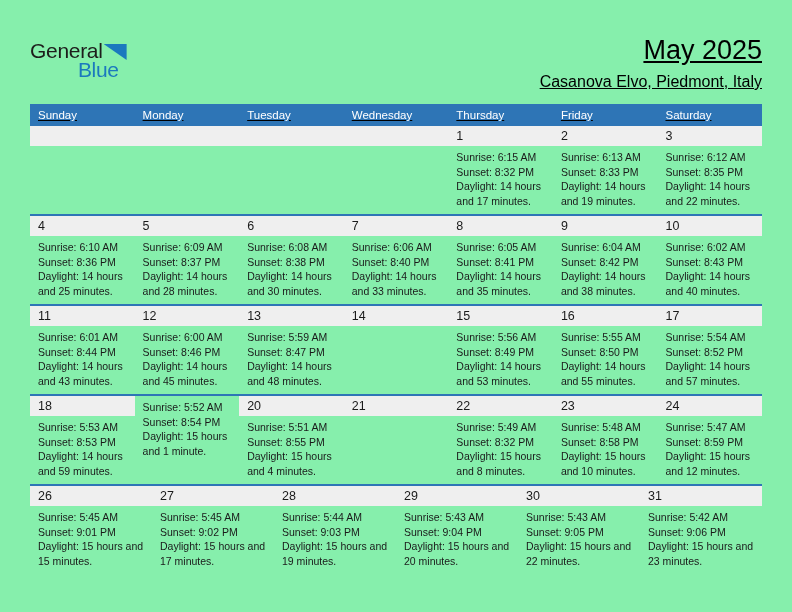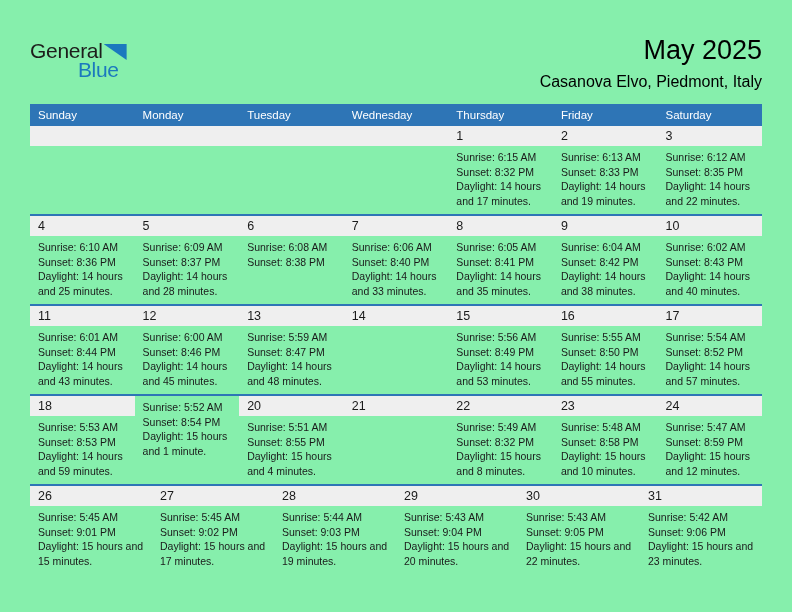--- a/index.html
+++ b/index.html
@@ -8,21 +8,21 @@
 
   
   .logo{position:absolute;left:30px;top:40px;line-height:1;}
   .logo-top{white-space:nowrap;}
   .logo-general{font-size:21px;color:#1d1d1b;letter-spacing:-0.3px;}
   .logo-triangle{display:inline-block;width:23px;height:16px;margin-left:1px;position:relative;top:2px;
     background:#1b79be;clip-path:polygon(0 0,100% 0,100% 100%);}
   .logo-blue{font-size:21px;color:#1b79be;margin-left:40px;margin-top:-2px;letter-spacing:-0.3px;text-align:center;}
 
   
-  .titles{position:absolute;right:30px;top:36px;text-align:right;color:#000;}
+  .titles{position:absolute;right:30px;top:36px;text-align:right;color:#000;text-decoration:underline;}
   .title{font-size:27px;line-height:29px;font-weight:400;}
   .subtitle{font-size:16px;line-height:18px;margin-top:8px;font-weight:400;}
 
   
   .calendar{position:absolute;left:30px;top:104px;width:732px;}
   .weekday-row{display:flex;height:22px;align-items:center;}
   .weekday-cell{flex:1 1 0;color:#fff;font-size:11.5px;padding-left:8px;overflow:hidden;white-space:nowrap;}
   .week-row{display:flex;height:90px;box-sizing:border-box;}
   .week-row.first{height:88px;border-top:none !important;}
   .day-cell{flex:1 1 0;min-width:0;}
@@ -41,21 +41,21 @@
     </div>
     <div class="logo-blue">Blue</div>
   </div>
 
   <div class="titles">
     <div class="title">May 2025</div>
     <div class="subtitle">Casanova Elvo, Piedmont, Italy</div>
   </div>
 
   <div class="calendar">
-    <div class="weekday-row" id="weekday-row" style="background: rgb(46, 117, 182);">
+    <div class="weekday-row" id="weekday-row" style="background: rgb(46, 117, 182); text-decoration: underline;">
         <div class="weekday-cell">Sunday</div>
         <div class="weekday-cell">Monday</div>
         <div class="weekday-cell">Tuesday</div>
         <div class="weekday-cell">Wednesday</div>
         <div class="weekday-cell">Thursday</div>
         <div class="weekday-cell">Friday</div>
         <div class="weekday-cell">Saturday</div>
       </div>
     <div id="weeks">
         <div class="week-row first">
@@ -111,20 +111,21 @@
               <div class="cell-line"><span>Sunrise:</span> <span>6:09 AM</span></div>
               <div class="cell-line"><span>Sunset:</span> <span>8:37 PM</span></div>
               <div class="cell-line"><span>Daylight:</span> <span>14 hours and 28 minutes.</span></div>
             </div>
           </div>
           <div class="day-cell">
             <div class="date-strip" style="background: rgb(239, 239, 239);">6</div>
             <div class="cell-body">
               <div class="cell-line"><span>Sunrise:</span> <span>6:08 AM</span></div>
               <div class="cell-line"><span>Sunset:</span> <span>8:38 PM</span></div>
+              <div class="cell-line"><span>Daylight:</span> <span>14 hours and 30 minutes.</span></div>
             </div>
           </div>
           <div class="day-cell">
             <div class="date-strip" style="background: rgb(239, 239, 239);">7</div>
             <div class="cell-body">
               <div class="cell-line"><span>Sunrise:</span> <span>6:06 AM</span></div>
               <div class="cell-line"><span>Sunset:</span> <span>8:40 PM</span></div>
               <div class="cell-line"><span>Daylight:</span> <span>14 hours and 33 minutes.</span></div>
             </div>
           </div>

